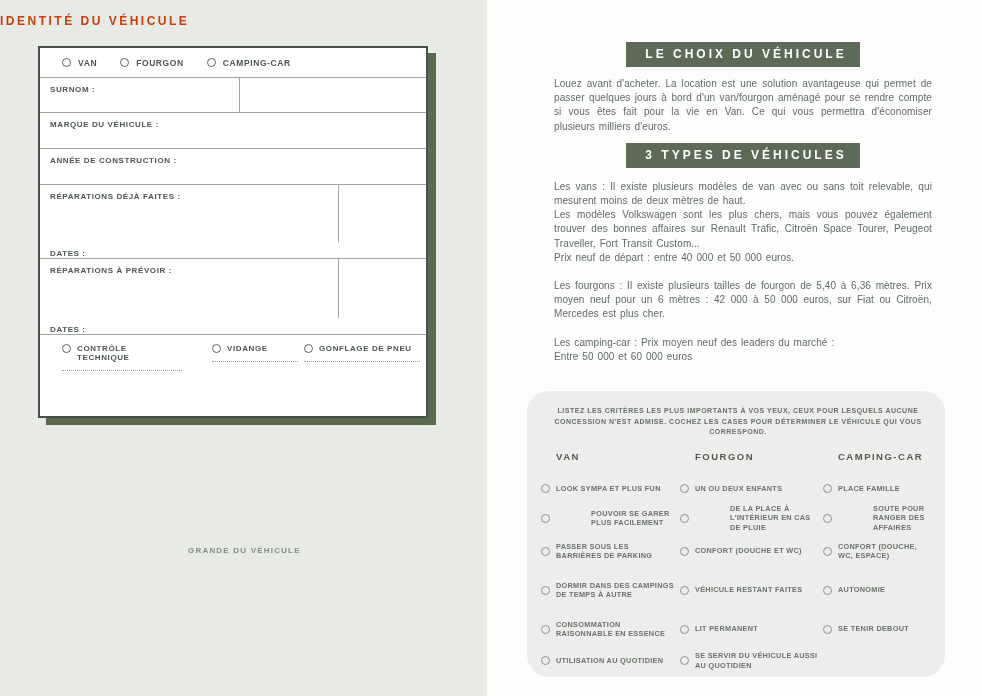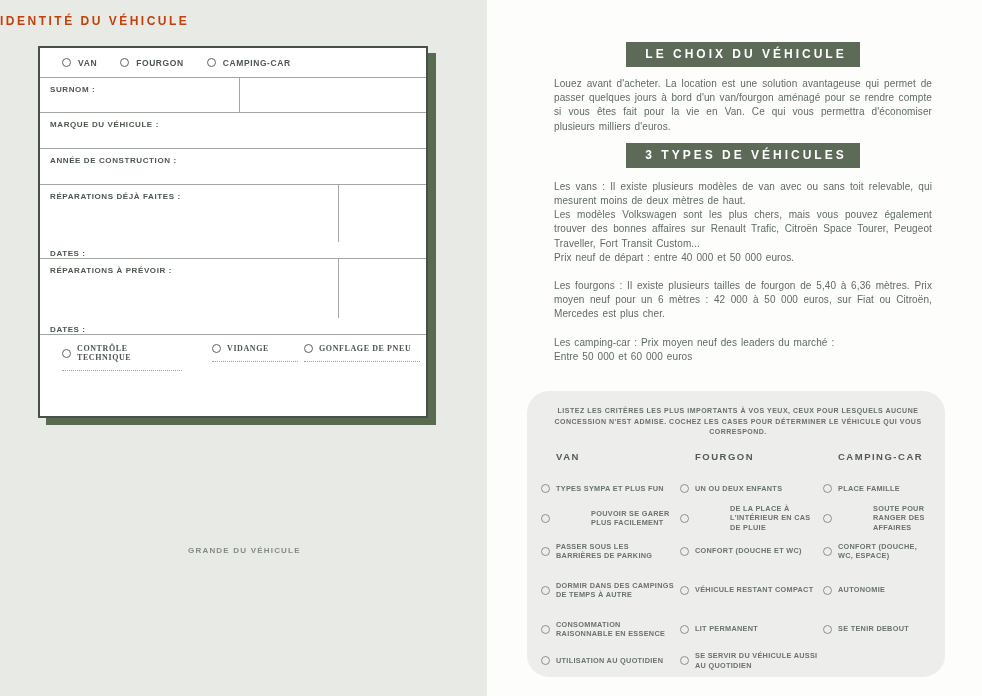--- a/index.html
+++ b/index.html
@@ -40,21 +40,21 @@
   .circle {
     width:9px; height:9px; border:1.5px solid #5a655c; border-radius:50%;
     flex:none; background:#fff;
   }
   .type-opt .opt-label {
     margin-left:7px; font-size:8.5px; font-weight:bold;
     letter-spacing:0.6px; color:#4d5750;
   }
 
   .m-opt { position:absolute; top:9px; }
-  .m-head { display:flex; align-items:center;font-family:Liberation Serif, serif; }
+  .m-head { display:flex; align-items:flex-start; }
   .m-head .opt-label {
     margin-left:6px; font-size:8px; font-weight:bold;
     letter-spacing:0.6px; color:#4d5750;
   }
   .m-line { margin-top:8px; border-bottom:1px dotted #9aa39b; }
 
   .photo-label {
     position:absolute; left:188px; top:546px;
     font-size:8px; font-weight:bold; letter-spacing:1.2px; color:#828c84;
   }
@@ -219,21 +219,21 @@
 
     <div class="card">
       <div class="card-intro">LISTEZ LES CRITÈRES LES PLUS IMPORTANTS À VOS YEUX, CEUX POUR LESQUELS AUCUNE CONCESSION N'EST ADMISE. COCHEZ LES CASES POUR DÉTERMINER LE VÉHICULE QUI VOUS CORRESPOND.</div>
       <div class="cols">
 
         <div class="col">
           <div class="col-header">VAN</div>
           <div class="items">
             <div class="item">
               <span class="circ"></span>
-              <span class="lab">TYPES SYMPA ET PLUS FUN</span>
+              <span class="lab">LOOK SYMPA ET PLUS FUN</span>
             </div>
             <div class="item">
               <span class="circ"></span>
               <span class="lab">POUVOIR SE GARER PLUS FACILEMENT</span>
             </div>
             <div class="item">
               <span class="circ"></span>
               <span class="lab">PASSER SOUS LES BARRIÈRES DE PARKING</span>
             </div>
             <div class="item">
@@ -261,21 +261,21 @@
             <div class="item">
               <span class="circ"></span>
               <span class="lab">DE LA PLACE À L'INTÉRIEUR EN CAS DE PLUIE</span>
             </div>
             <div class="item">
               <span class="circ"></span>
               <span class="lab">CONFORT (DOUCHE ET WC)</span>
             </div>
             <div class="item">
               <span class="circ"></span>
-              <span class="lab">VÉHICULE RESTANT COMPACT</span>
+              <span class="lab">VÉHICULE RESTANT FAITES</span>
             </div>
             <div class="item">
               <span class="circ"></span>
               <span class="lab">LIT PERMANENT</span>
             </div>
             <div class="item">
               <span class="circ"></span>
               <span class="lab">SE SERVIR DU VÉHICULE AUSSI AU QUOTIDIEN</span>
             </div>
           </div>

